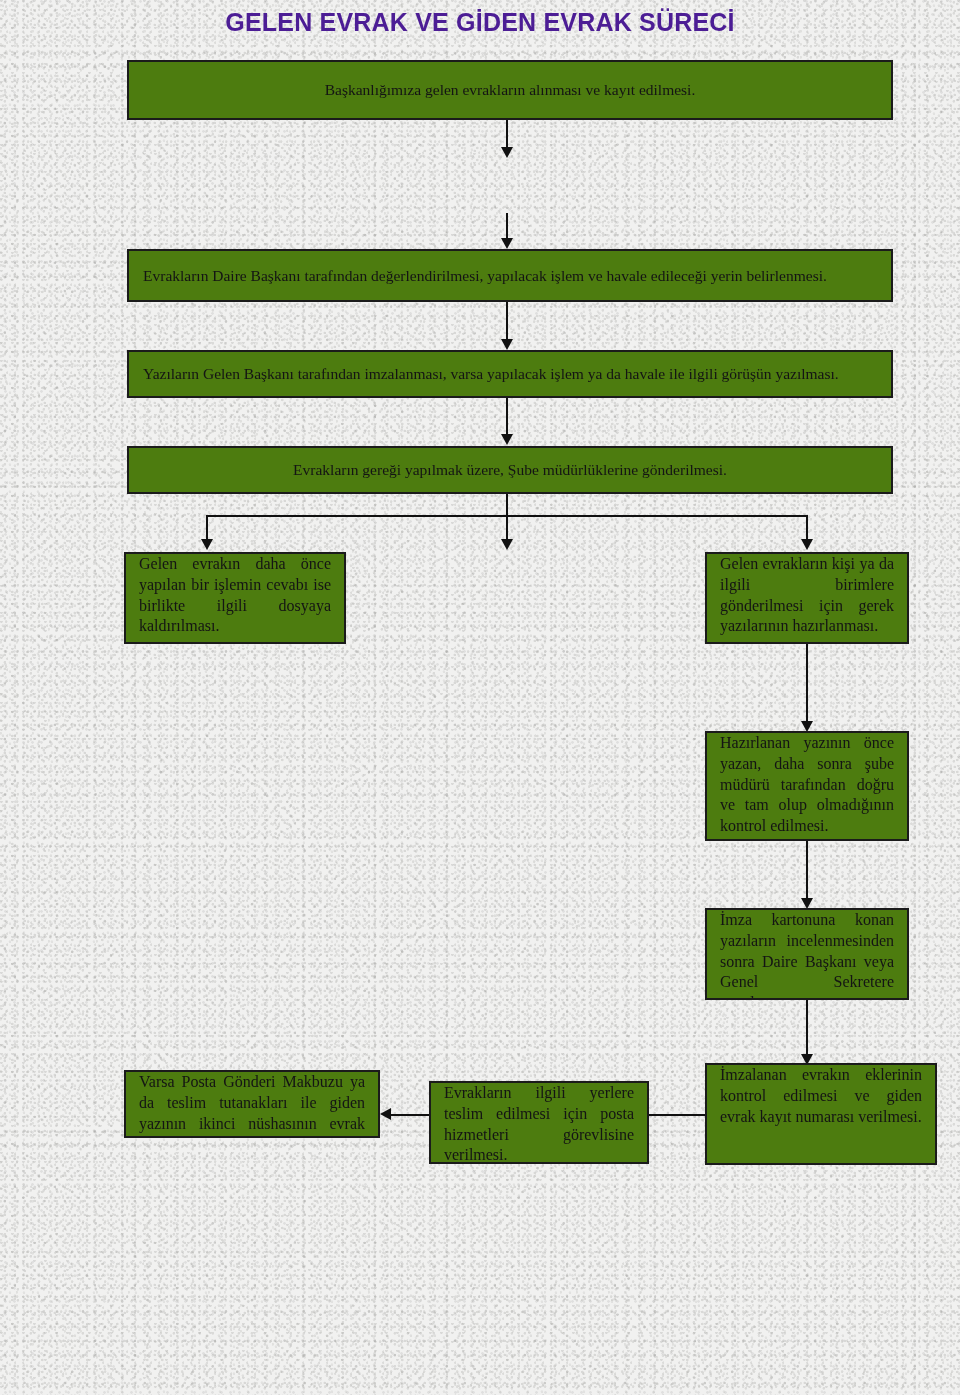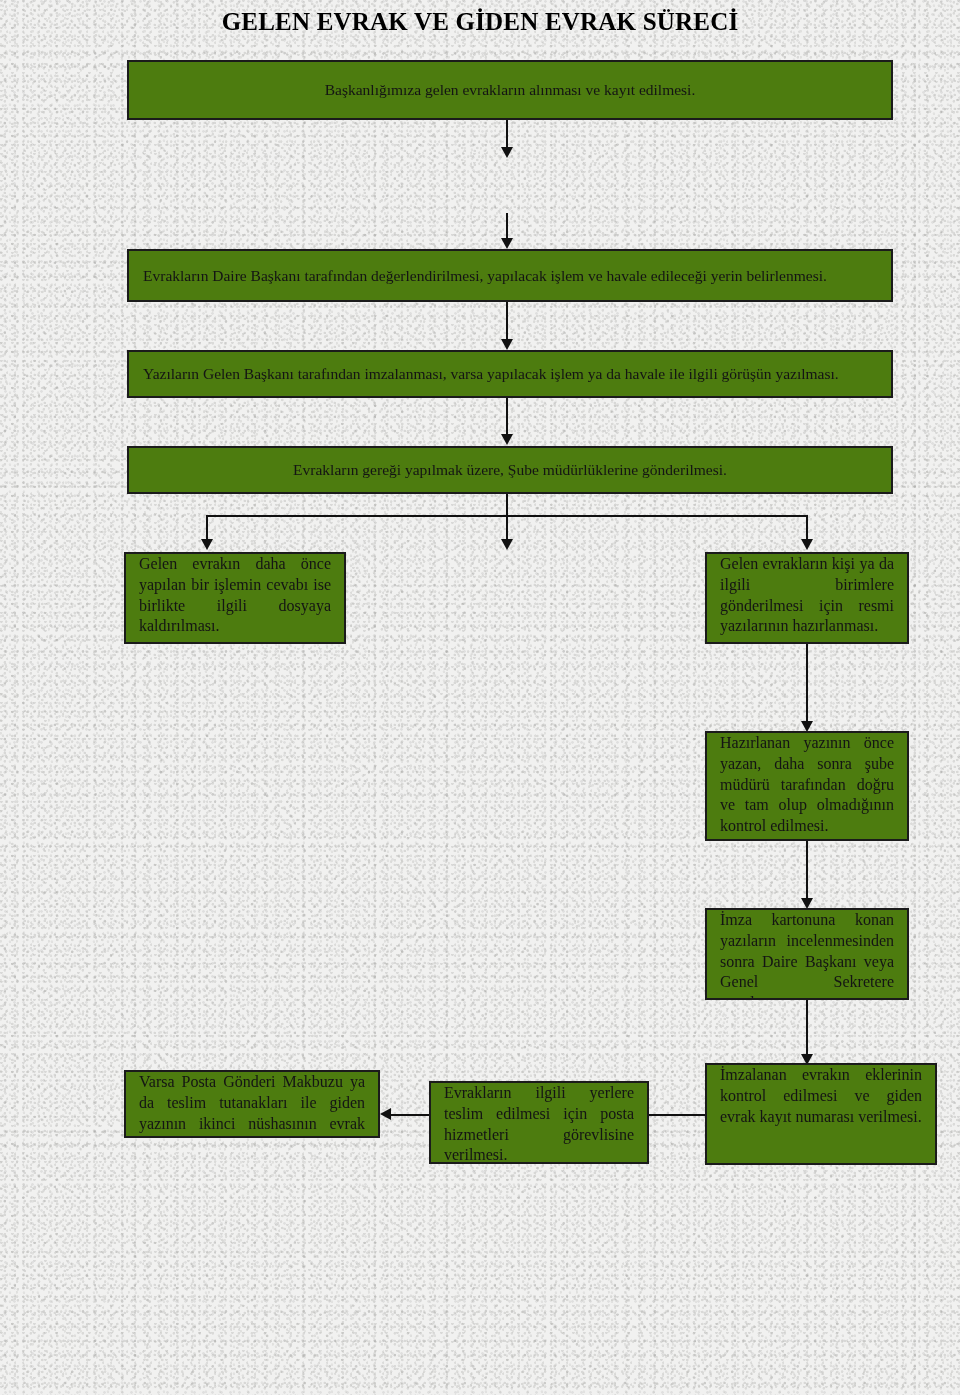--- a/index.html
+++ b/index.html
@@ -39,25 +39,25 @@
     position: absolute;
     inset: 0;
     z-index: 1;
   }
   .title {
     position: absolute;
     top: 8px;
     left: 0;
     width: 960px;
     text-align: center;
-    font-family: Liberation Serif, serif;
+    font-family: Liberation Sans, sans-serif;
     font-weight: bold;
     font-size: 25px;
     letter-spacing: .2px;
-    color: #000000;
+    color: #4c1d95;
     white-space: nowrap;
   }
   .node {
     position: absolute;
     box-sizing: border-box;
     background: #4d7c0f;
     border: 2.5px solid #1b1b1b;
     color: #141414;
     display: flex;
     align-items: center;
@@ -166,21 +166,21 @@
 
   <div class="vline" style="left:806px; top:515px; height:27px;"></div>
   <div class="arrow-down" style="left:800.5px; top:539px;"></div>
 
   <div class="node para" style="left:124px; top:552px; width:222px; height:92px;">
     <div class="txt">Gelen evrakın daha önce yapılan bir işlemin cevabı ise birlikte ilgili dosyaya kaldırılması.</div>
   </div>
 
 
   <div class="node para" style="left:705px; top:552px; width:204px; height:92px;">
-    <div class="txt">Gelen evrakların kişi ya da ilgili birimlere gönderilmesi için resmi yazılarının hazırlanması.</div>
+    <div class="txt">Gelen evrakların kişi ya da ilgili birimlere gönderilmesi için gerek yazılarının hazırlanması.</div>
   </div>
 
   <div class="vline" style="left:806px; top:644px; height:80px;"></div>
   <div class="arrow-down" style="left:800.5px; top:721px;"></div>
 
   <div class="node para" style="left:705px; top:731px; width:204px; height:110px;">
     <div class="txt">Hazırlanan yazının önce yazan, daha sonra şube müdürü tarafından doğru ve tam olup olmadığının kontrol edilmesi.</div>
   </div>
 
   <div class="vline" style="left:806px; top:841px; height:60px;"></div>

